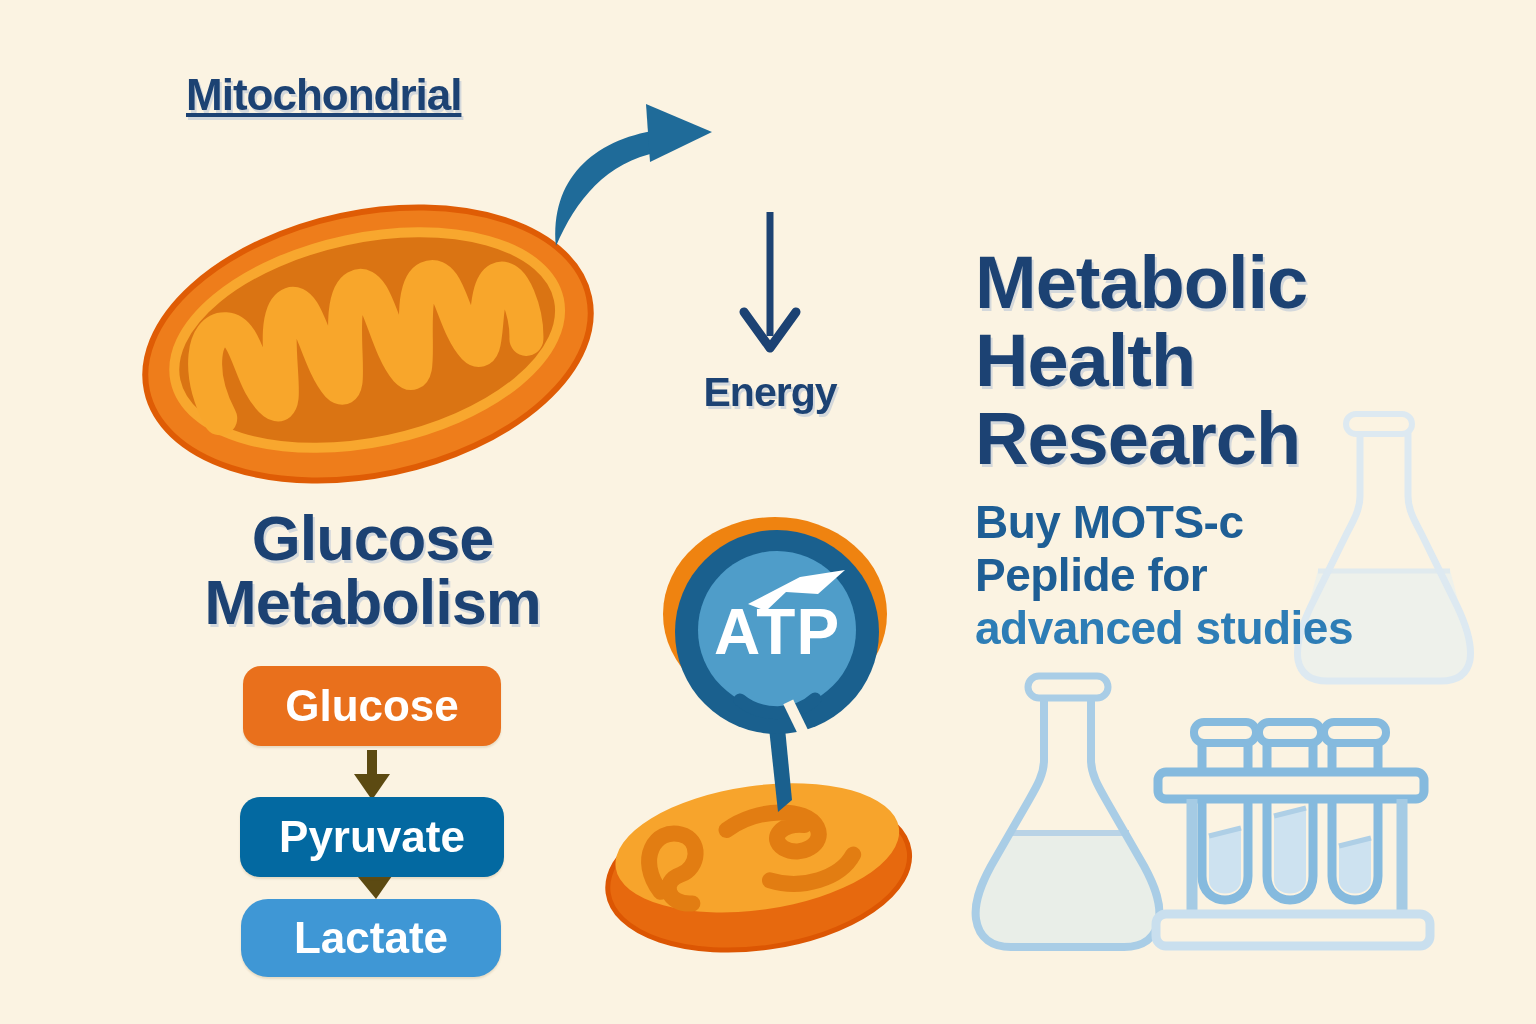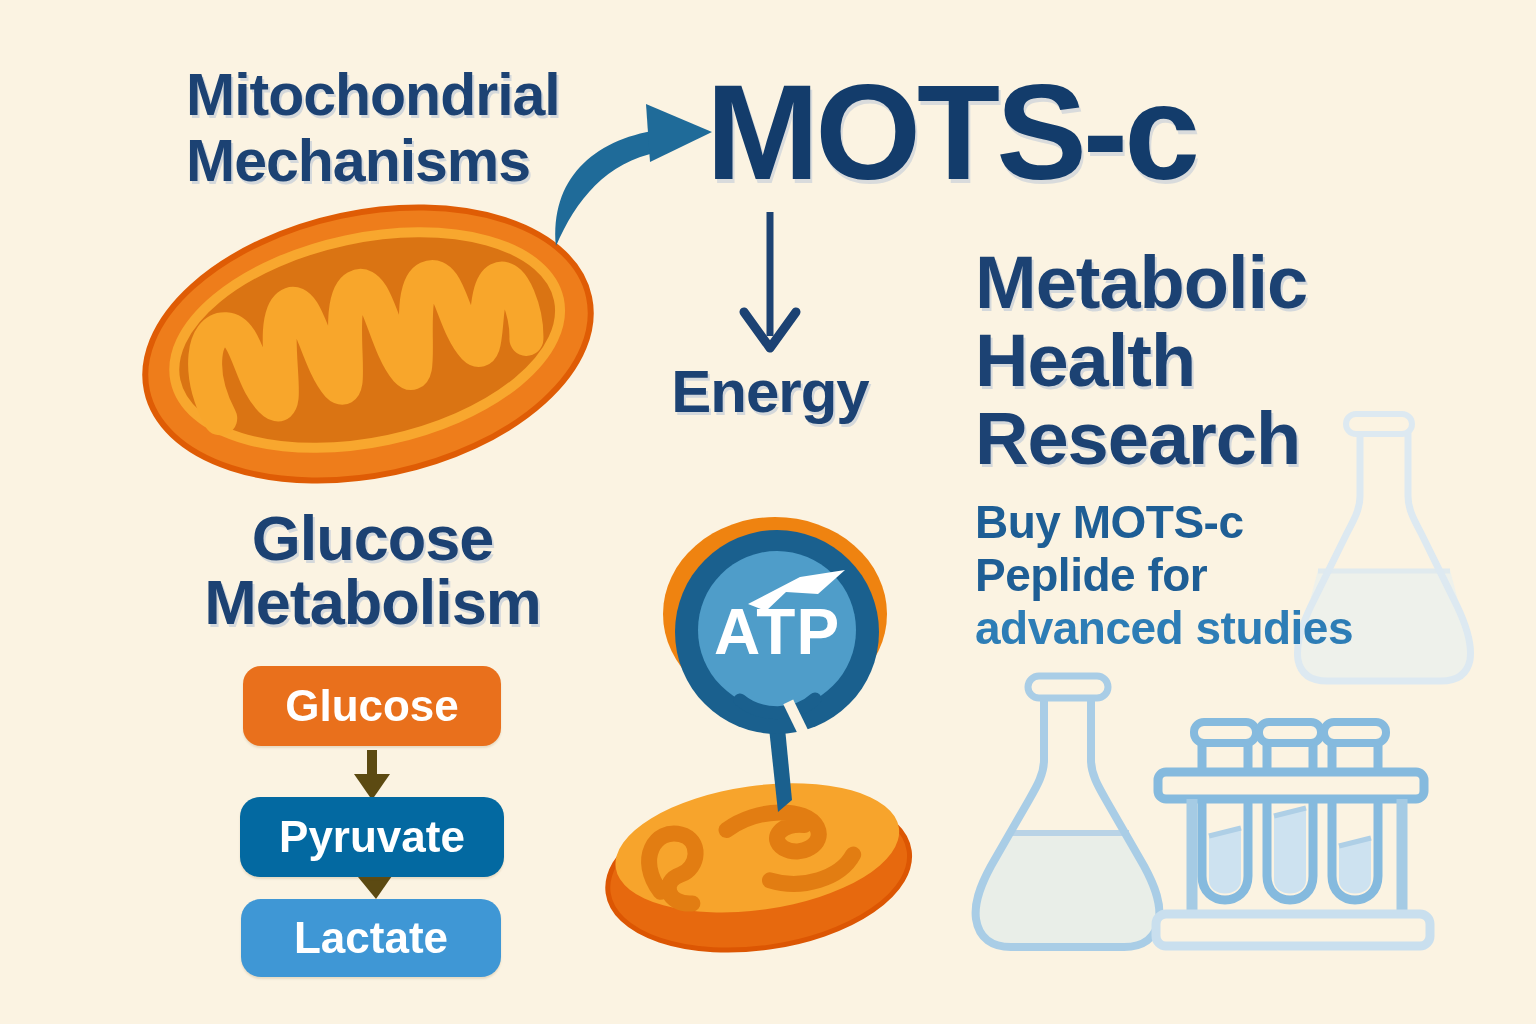--- a/index.html
+++ b/index.html
@@ -4,23 +4,23 @@
 <style>
   html,body{margin:0;padding:0;}
   body{font-family:"Liberation Sans","DejaVu Sans",sans-serif;}
   .canvas{
     position:relative;width:1536px;height:1024px;overflow:hidden;
     background:#fbf3e2;
   }
   svg.art{position:absolute;left:0;top:0;z-index:1;}
   .txt{position:absolute;z-index:2;font-weight:bold;}
   .navy{color:#1c4273;text-shadow:2px 3px 0 rgba(140,165,205,0.35);}
-  .topic{left:186px;top:62px;font-size:59px;line-height:66px;letter-spacing:-1px;}
+  .topic{left:186px;top:62px;font-size:44px;line-height:66px;letter-spacing:-1px;text-decoration:underline;}
   .main-title{left:706px;top:64px;font-size:136px;line-height:136px;letter-spacing:-4px;color:#133c6b;text-shadow:2px 4px 0 rgba(140,165,205,0.3);}
-  .energy{left:560px;top:358px;width:420px;text-align:center;font-size:60px;line-height:68px;letter-spacing:-1px;}
+  .energy{left:560px;top:358px;width:420px;text-align:center;font-size:41px;line-height:68px;letter-spacing:-1px;}
   .research{left:975px;top:244px;font-size:74px;line-height:78px;letter-spacing:-1px;}
   .cta{left:975px;top:496px;font-size:46px;line-height:53px;letter-spacing:-0.5px;}
   .cta .l12{color:#1e5e95;}
   .cta .l3{color:#2d7db6;}
   .flow-heading{left:150px;top:506px;width:445px;text-align:center;font-size:63px;line-height:64px;letter-spacing:-1px;}
   .step{position:absolute;z-index:2;display:flex;align-items:center;justify-content:center;
         color:#ffffff;font-weight:bold;font-size:44px;
         box-shadow:0 2px 2px rgba(120,90,30,0.15);}
   .step-1{left:243px;top:666px;width:258px;height:80px;border-radius:18px;}
   .step-2{left:240px;top:797px;width:264px;height:80px;border-radius:20px;}
@@ -113,24 +113,22 @@
       <circle cx="777" cy="632" r="102" fill="#1a608e"></circle>
       <circle cx="777" cy="630" r="79" fill="#4f9dc9"></circle>
       <path d="M 740 700 C 760 717 796 717 815 699" stroke="#1a608e" stroke-width="13" fill="none" stroke-linecap="round"></path>
       <rect x="792" y="700" width="11" height="42" fill="#fbf3e2" transform="rotate(-26 797 721)"></rect>
       <path d="M 748 604 L 800 577 L 845 570 L 818 594 L 786 592 L 766 611 Z" fill="#ffffff"></path>
     </g>
   </svg>
 
   <div class="txt navy topic">
     <div>Mitochondrial</div>
-    <div>Mechanisms</div>
   </div>
 
-  <div class="txt main-title">MOTS-c</div>
 
   <div class="txt navy energy">
     <div>Energy</div>
   </div>
 
   <div class="txt cta">
     <div class="l12">Buy MOTS-c</div>
     <div class="l12">Peplide for</div>
     <div class="l3">advanced studies</div>
   </div>
@@ -145,19 +143,19 @@
     <div>Glucose</div>
     <div>Metabolism</div>
   </div>
 
   <div class="step step-1" style="background-color: rgb(233, 112, 28);">
     <span>Glucose</span>
   </div>
   <div class="step step-2" style="background-color: #0369a1;">
     <span>Pyruvate</span>
   </div>
-  <div class="step step-3" style="background-color: rgb(63, 151, 213);">
+  <div class="step step-3" style="background-color: rgb(63, 151, 213); border-radius: 27px;">
     <span>Lactate</span>
   </div>
 
   <div class="txt atp-label">ATP</div>
 
 </div>
 
 </body></html>

